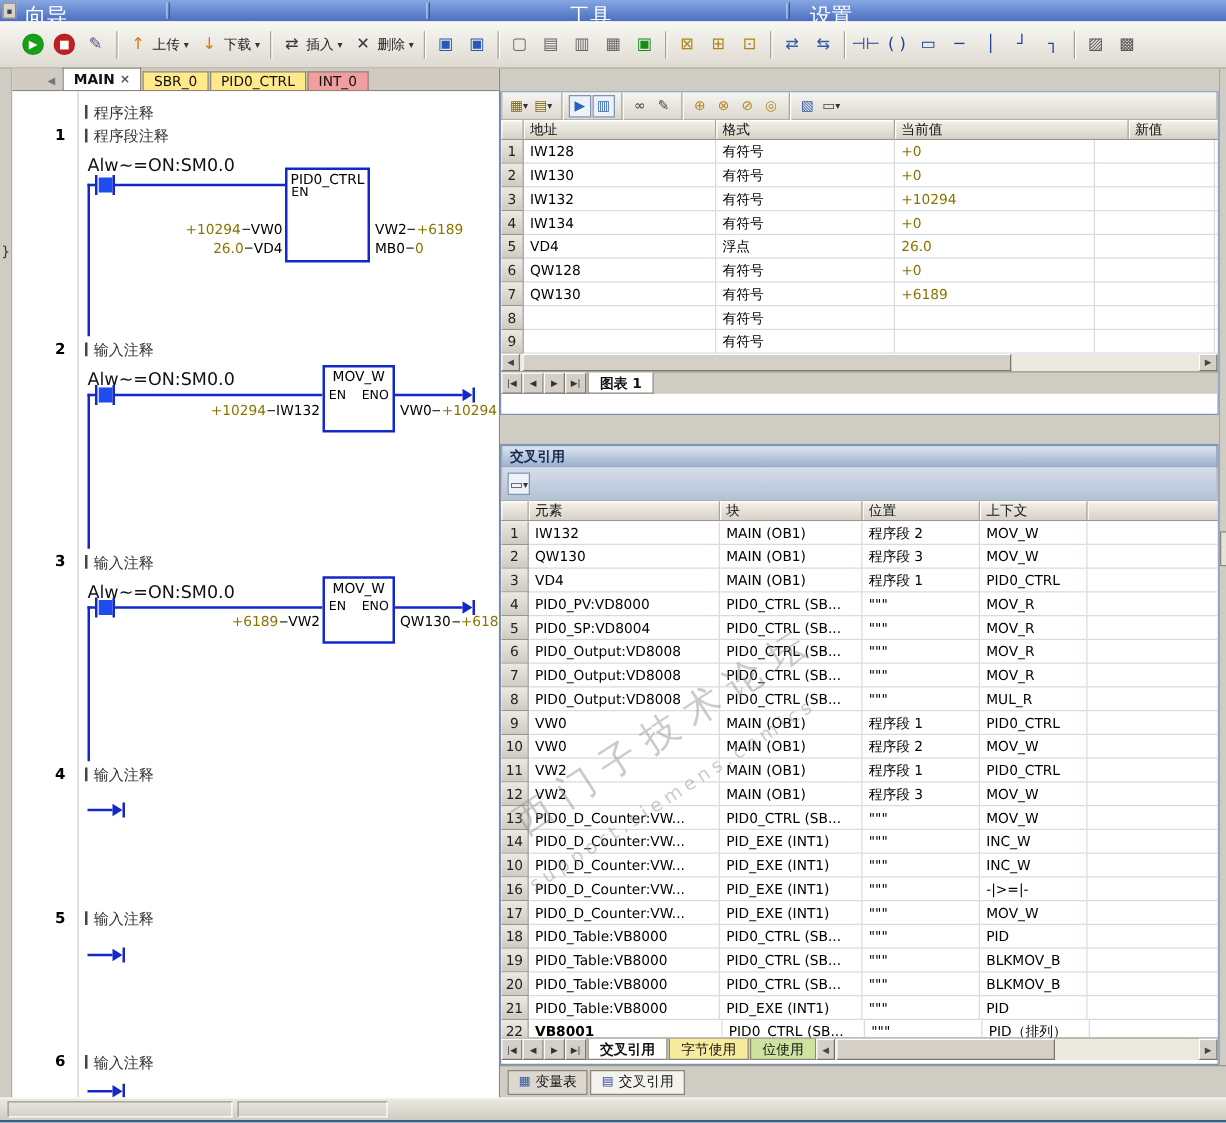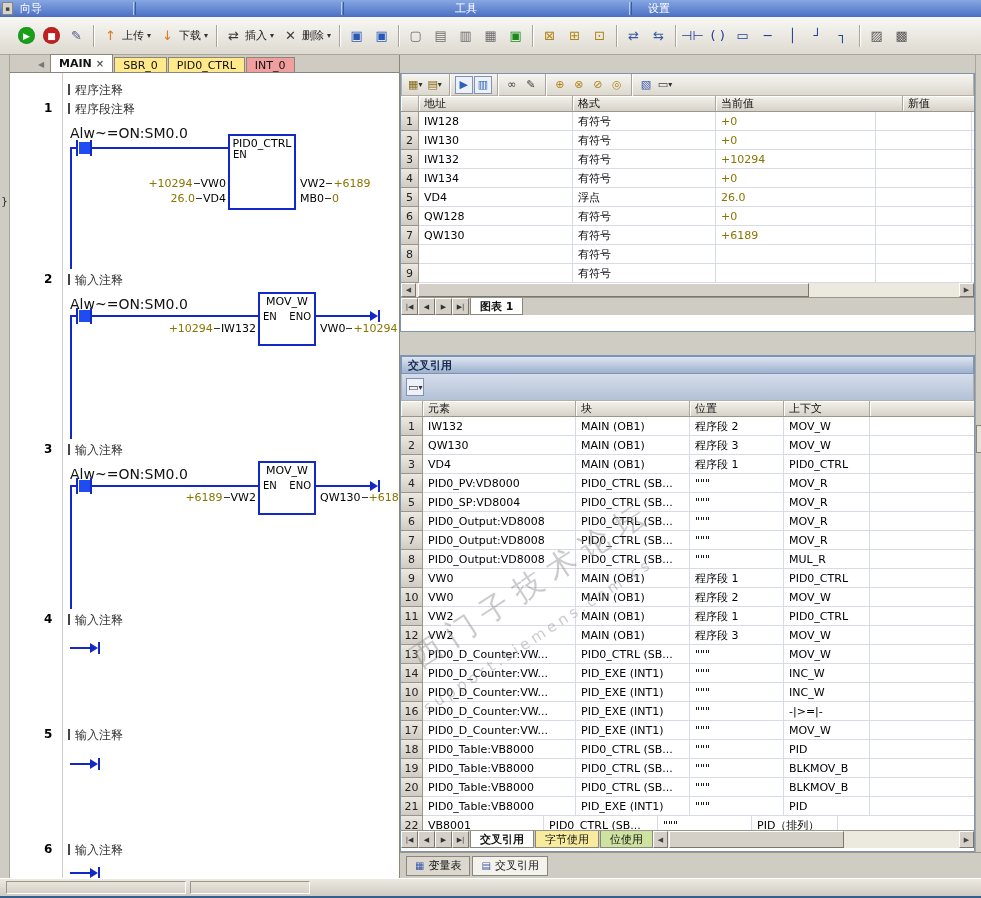--- a/index.html
+++ b/index.html
@@ -3,21 +3,21 @@
 <meta charset="utf-8">
 <style>
   * { margin:0; padding:0; box-sizing:border-box; }
   html,body { width:981px; height:898px; overflow:hidden; }
   body { font-family:"DejaVu Sans","Liberation Sans",sans-serif; font-size:12px; background:#d4d0c8; }
   #app { position:relative; width:981px; height:898px; background:#d4d0c8; overflow:hidden; border-bottom:2px solid #35608e; }
 
   
   #titlebar { position:absolute; left:0; top:0; width:981px; height:17px;
     background:linear-gradient(#87a7e2,#4a6fc2); display:flex; align-items:center; }
-  .bluelabel { color:#fff; font-size:11px; position:absolute; top:1px; white-space:nowrap; }
+  .bluelabel { color:#fff; font-size:17px; position:absolute; top:1px; white-space:nowrap; }
   .ridge { position:absolute; top:2px; width:3px; height:13px; border-left:1px solid #b9cbf0; border-right:1px solid #3a5aa0; }
   .pinbox { position:absolute; left:2px; top:2px; width:11px; height:13px; background:#d8d4cc; border:1px solid #8a8678;
     display:flex; align-items:center; justify-content:center; font-size:7px; color:#444; }
 
   
   #main-toolbar { position:absolute; left:0; top:17px; width:981px; height:38px;
     background:linear-gradient(#f8f7f3,#dedad1); border-bottom:1px solid #aaa69a;
     display:flex; align-items:center; padding:0 4px 0 14px; overflow:hidden; }
   .tbtn { height:26px; display:inline-flex; align-items:center; gap:3px; padding:0 3px; border:1px solid transparent; border-radius:2px; }
   .tbtn .glyph { width:17px; height:17px; display:inline-flex; align-items:center; justify-content:center; font-size:13px; }
@@ -676,21 +676,21 @@
         <div class="tr">
           <div class="td rownum" style="width: 22px;">21</div>
           <div class="td" style="width: 153px;">PID0_Table:VB8000</div>
           <div class="td" style="width: 114px;">PID_EXE (INT1)</div>
           <div class="td" style="width: 94px;">"""</div>
           <div class="td" style="width: 86px;">PID</div>
           <div class="td fill"></div>
         </div>
         <div class="tr">
           <div class="td rownum" style="width: 22px;">22</div>
-          <div class="td" style="width: 121px;">VB8001</div>
+          <div class="td" style="width: 155px; font-weight: bold;">VB8001</div>
           <div class="td" style="width: 114px;">PID0_CTRL (SB...</div>
           <div class="td" style="width: 94px;">"""</div>
           <div class="td" style="width: 86px;">PID（排列）</div>
           <div class="td fill"></div>
         </div>
       </div>
     <div class="navrow">
       <span class="navbtns">
           <span class="navbtn">|◀</span>
           <span class="navbtn">◀</span>

